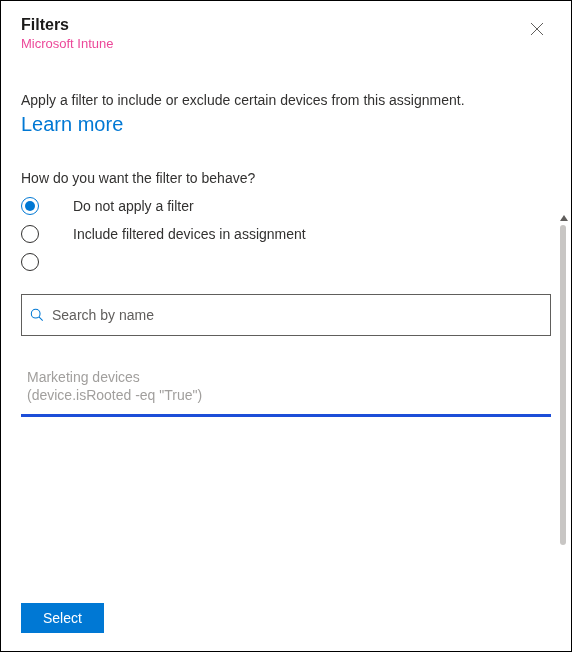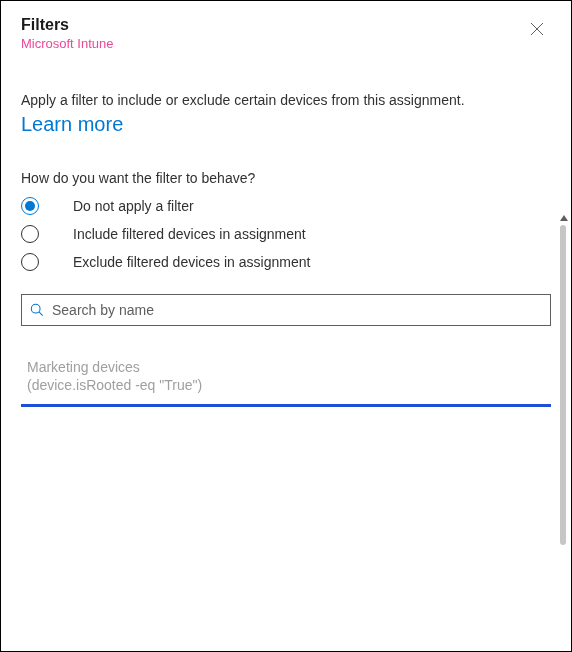--- a/index.html
+++ b/index.html
@@ -98,21 +98,21 @@
   .radio-dot {
     width: 10px;
     height: 10px;
     background: #0078d4;
     border-radius: 50%;
   }
   .radio-label { font-size: 14px; color: #323130; margin-left: 24px; }
   .search-wrap {
     margin-top: 18px;
     border: 1px solid #605e5c;
-    height: 32px;
+    height: 42px;
     display: flex;
     align-items: center;
     padding: 0 8px;
     gap: 8px;
   }
   .search-icon { color: #0078d4; flex-shrink: 0; }
   .search-input {
     border: none;
     outline: none;
     flex: 1;
@@ -199,21 +199,20 @@
             <span class="radio-dot"></span>
           </span>
         <span class="radio-label">Do not apply a filter</span>
       </div>
       <div class="radio-item">
         <span class="radio-circle"></span>
         <span class="radio-label">Include filtered devices in assignment</span>
       </div>
       <div class="radio-item">
         <span class="radio-circle"></span>
-        <span class="radio-label">Exclude filtered devices in assignment</span>
       </div>
     </div>
 
     <div class="search-wrap">
       <svg class="search-icon" width="14" height="14" viewBox="0 0 16 16">
         <circle cx="6.5" cy="6.5" r="5" fill="none" stroke="#0078d4" stroke-width="1.2"></circle>
         <line x1="10.2" y1="10.2" x2="14.5" y2="14.5" stroke="#0078d4" stroke-width="1.2"></line>
       </svg>
       <input class="search-input" type="text" placeholder="Search by name" style="">
     </div>
@@ -224,14 +223,17 @@
         <div class="item-rule">(device.isRooted -eq "True")</div>
       </div>
     </div>
 
     <div class="scroll-arrow-up"></div>
     <div class="scrollbar-track">
       <div class="scrollbar-thumb"></div>
     </div>
   </div>
 
+  <div class="footer">
+    <button class="select-btn">Select</button>
+  </div>
 
 </div>
 
 </body></html>

